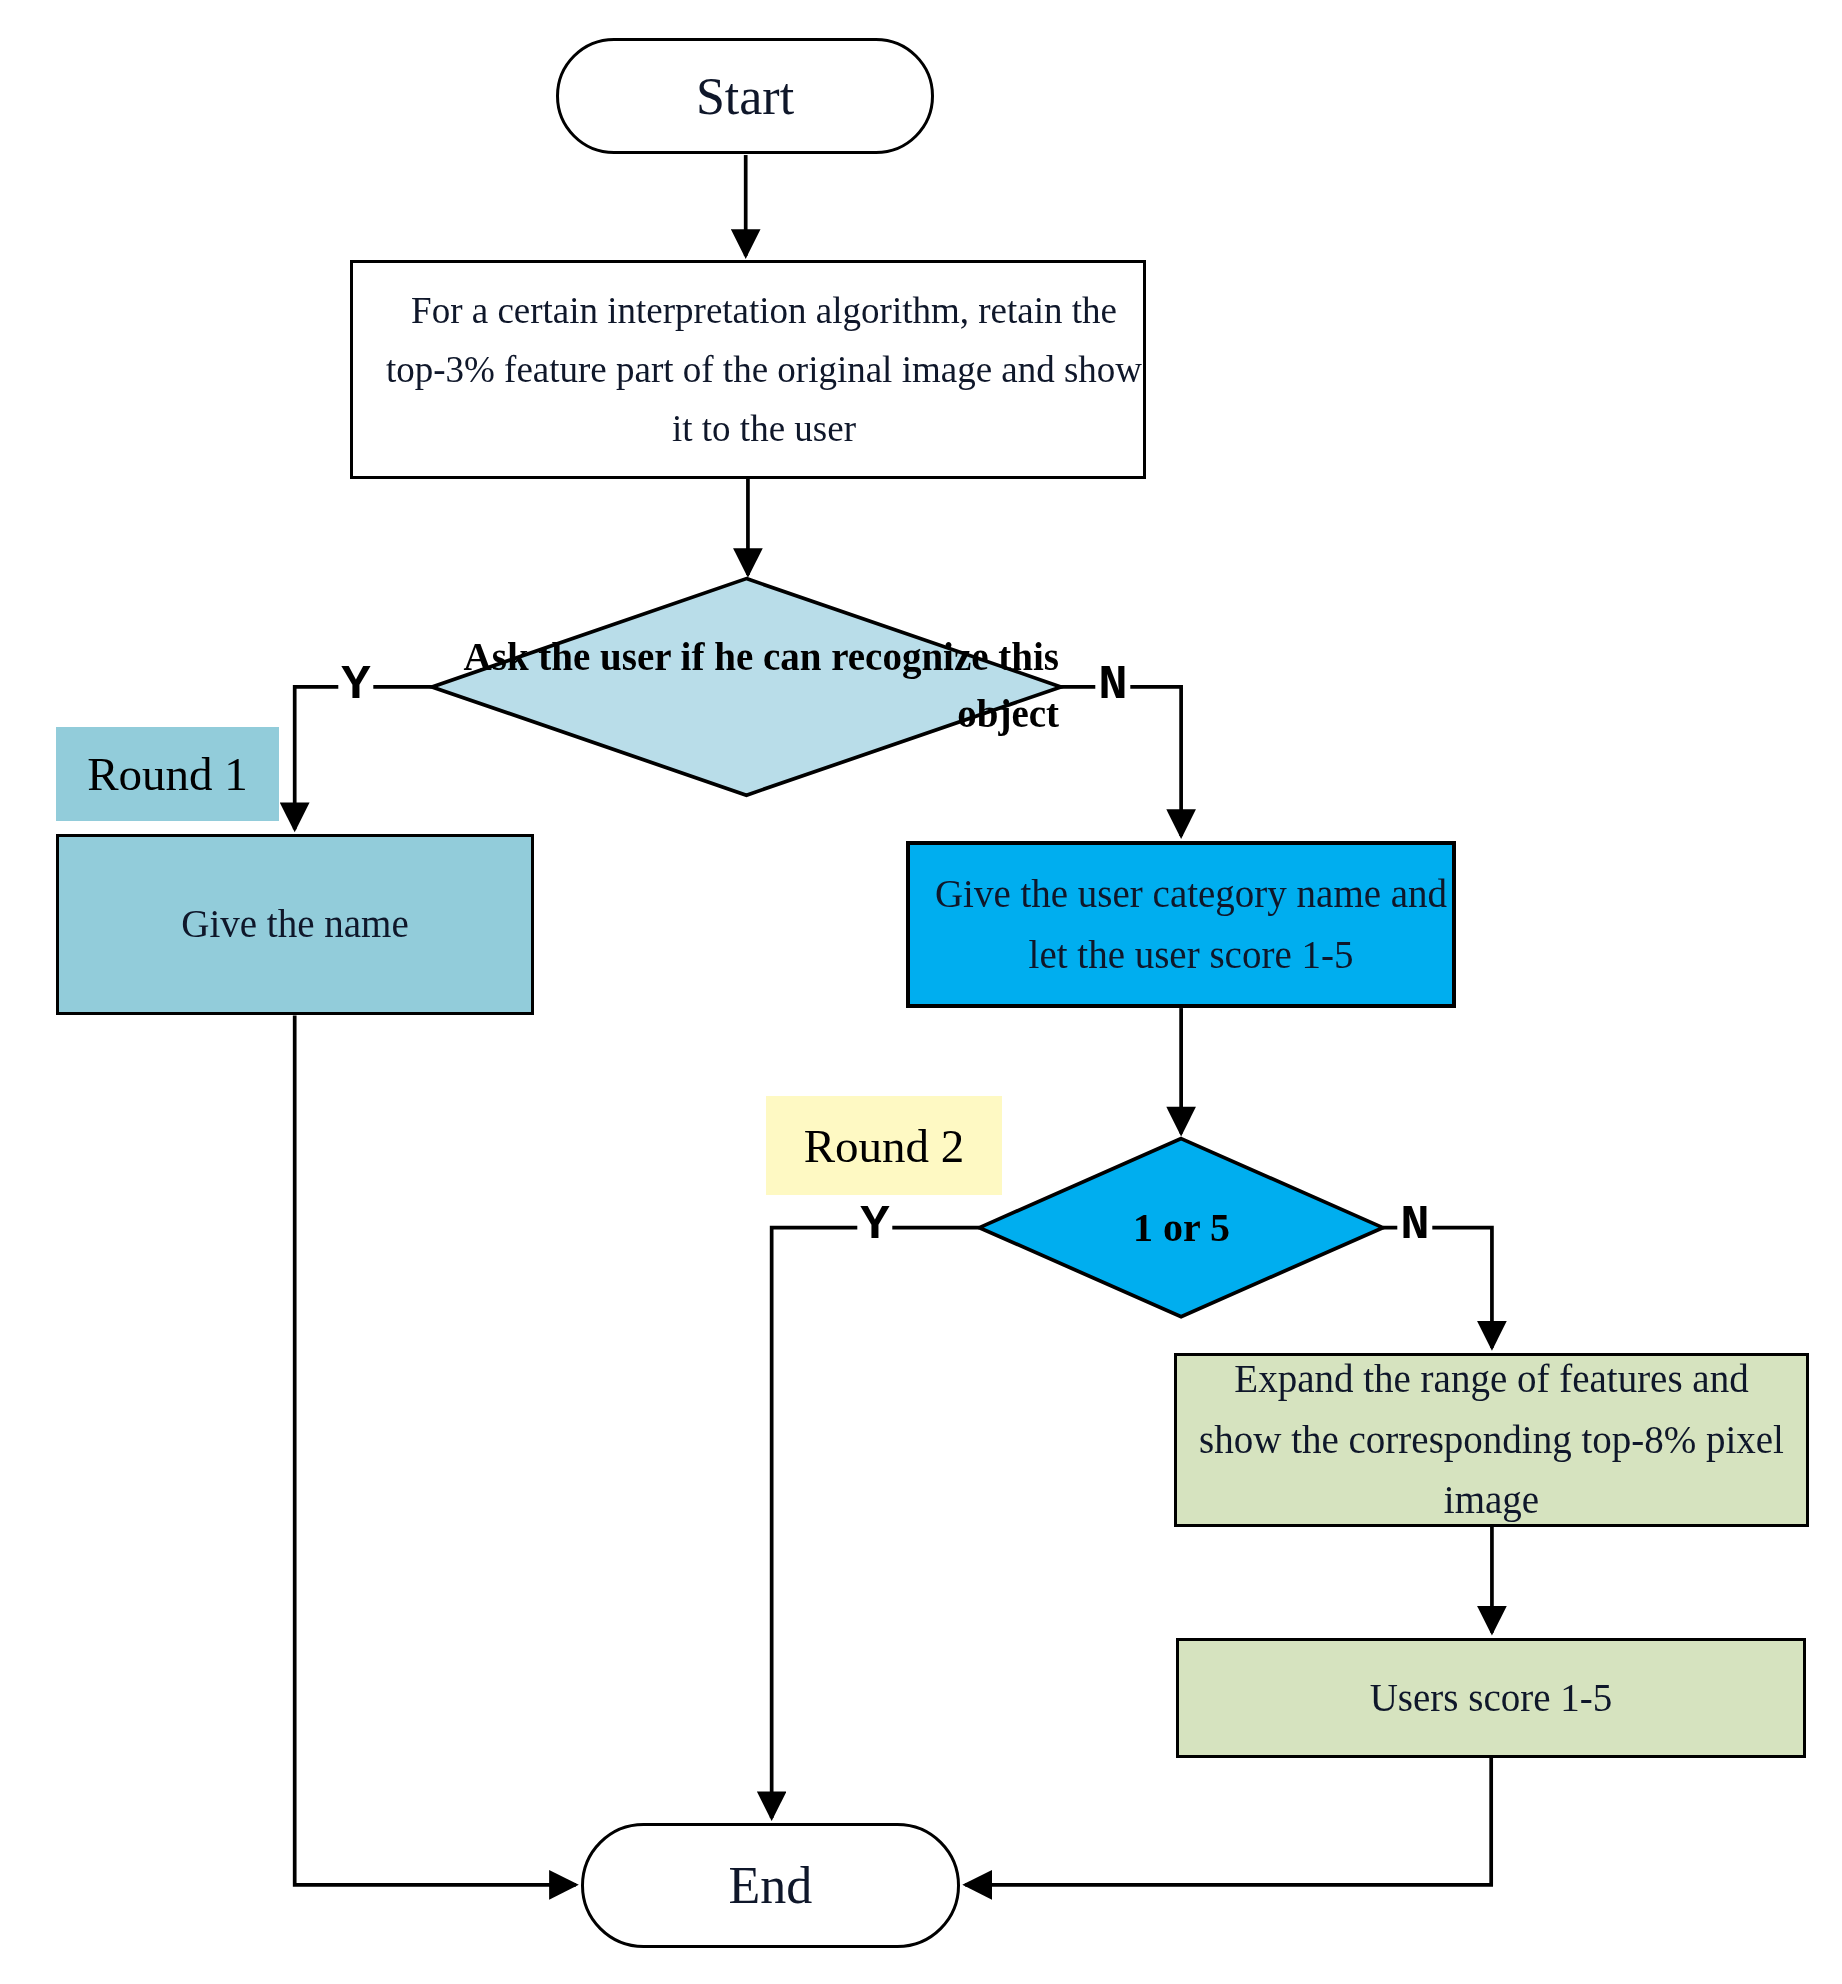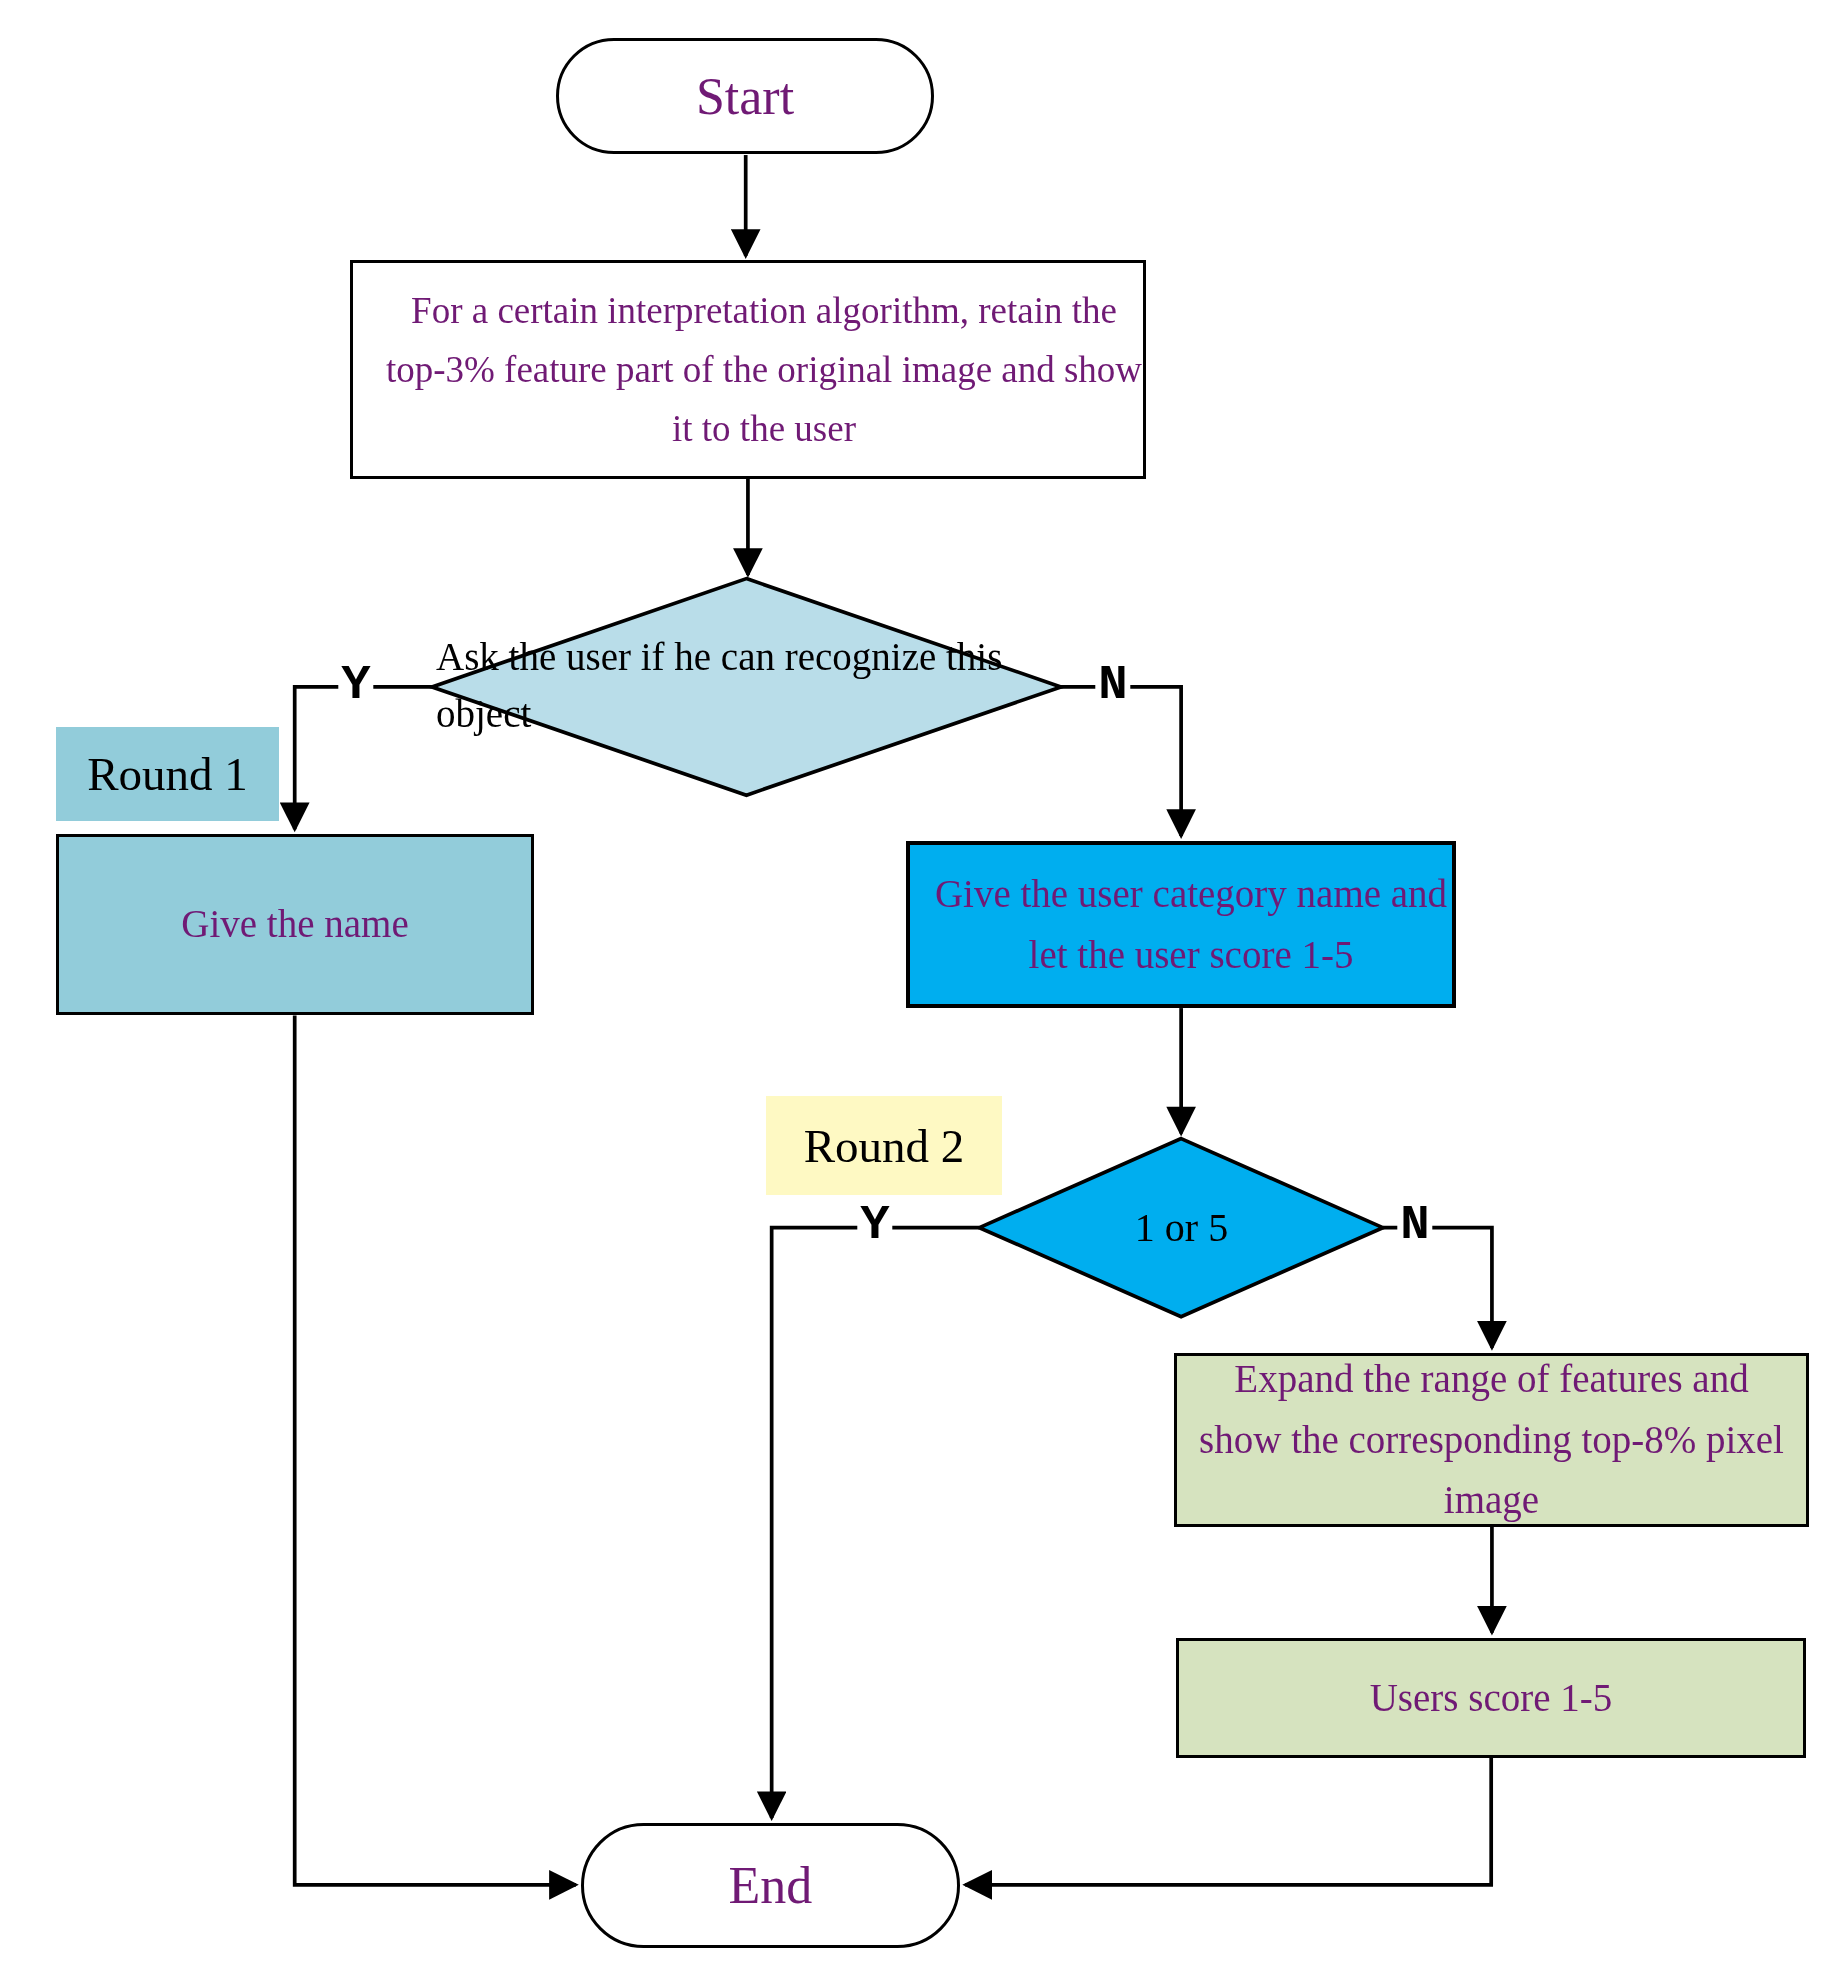--- a/index.html
+++ b/index.html
@@ -1,27 +1,27 @@
 <!DOCTYPE html>
 <html style="font-size:12px"><head>
 <meta charset="utf-8">
 <style>
   html,body{margin:0;padding:0;background:#ffffff;}
   .canvas{position:relative;width:1843px;height:1985px;background:#ffffff;overflow:hidden;
           font-family:"Liberation Serif",serif;color:#000;}
   .layer{position:absolute;left:0;top:0;}
   .node{position:absolute;box-sizing:border-box;display:flex;align-items:center;justify-content:center;
-        text-align:center;color:#701a75;}
+        text-align:center;color:#0f172a;}
   .terminal{border:3px solid #000;border-radius:67px;background:#ffffff;font-size:52px;}
   .process{border:3.7px solid #000;background:#ffffff;}
   .process .inner{font-size:37px;line-height:1.6;max-width:771px;margin-left:32px;}
   .colorbox{border:3.7px solid #000;font-size:39px;line-height:1.55;}
   .colorbox .inner{max-width:593px;}
   .diamond-text{position:absolute;display:flex;align-items:center;justify-content:center;
-                text-align:left;font-size:39px;line-height:1.45;}
+                text-align:right;font-size:39px;line-height:1.45;font-weight:bold;}
   .round-badge{position:absolute;display:flex;align-items:center;justify-content:center;
                font-size:47px;}
   .branch{position:absolute;transform:translate(-50%,-50%);font-family:"Liberation Mono",monospace;
           font-weight:bold;font-size:49px;line-height:1;background:#ffffff;padding:1.5px 3px;}
 </style>
 </head>
 <body>
 
 <div class="canvas">
 

